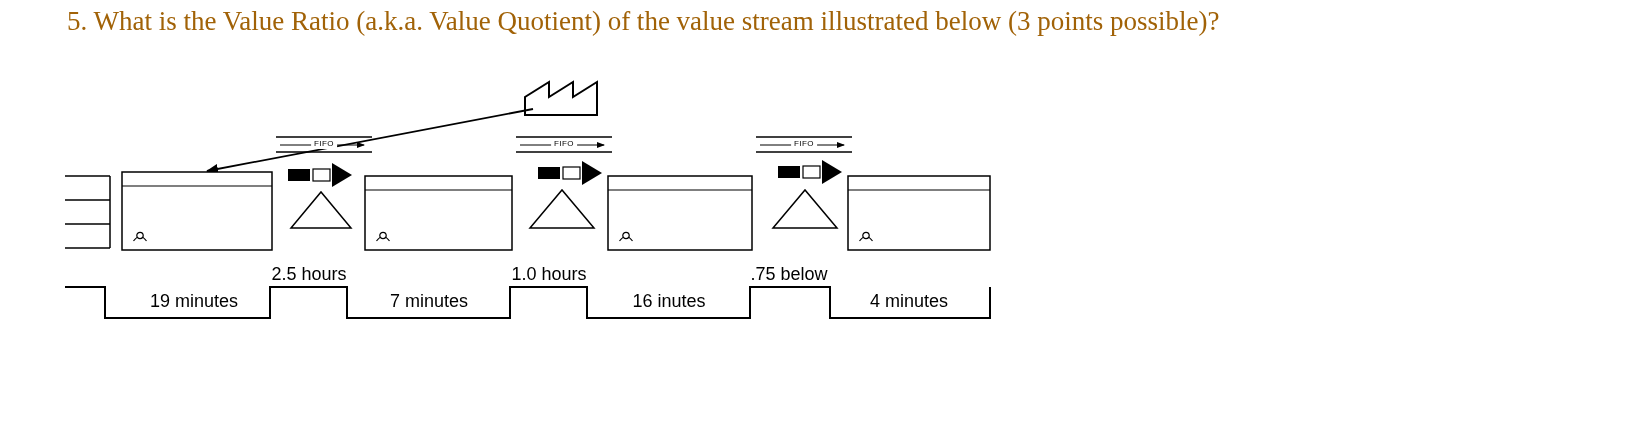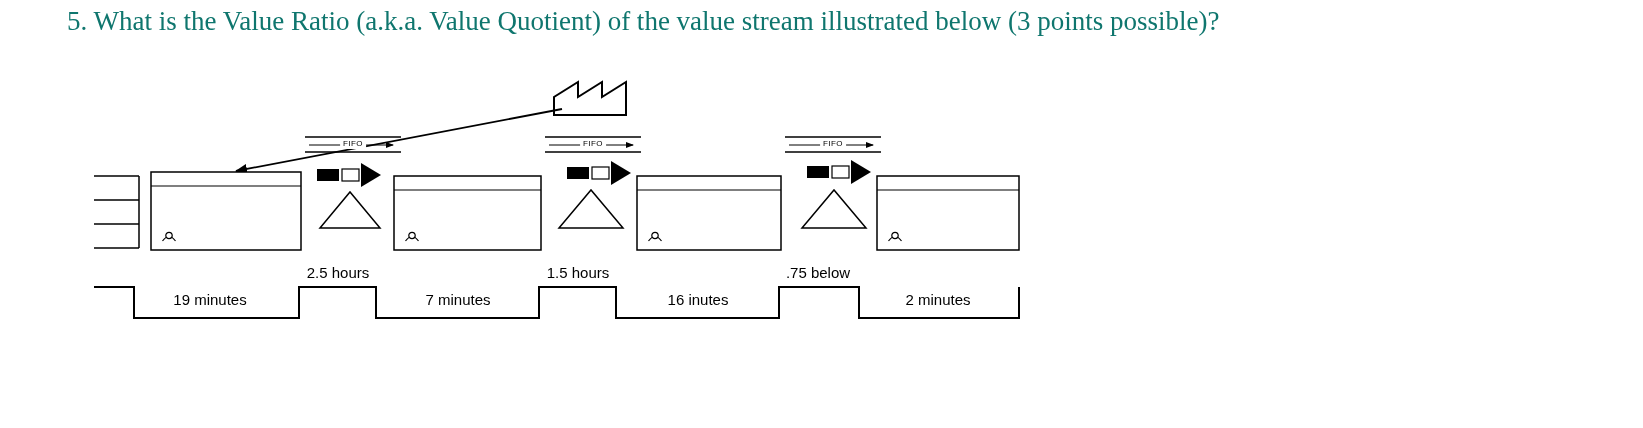--- a/index.html
+++ b/index.html
@@ -12,28 +12,28 @@
     font-family: "Liberation Sans", sans-serif;
     color: #000;
   }
   .question-title {
     position: absolute;
     left: 67px;
     top: 6px;
     font-family: "Liberation Serif", serif;
     font-size: 27px;
     white-space: nowrap;
-    color: #0f766e;
+    color: #a16207;
   }
-  .vsm { position: absolute; left: 0; top: 0; width: 1305px; height: 428px; margin-left: 29px; }
+  .vsm { position: absolute; left: 0; top: 0; width: 1305px; height: 428px; }
   .vsm-svg { position: absolute; left: 0; top: 0; }
   .diagram-label {
     position: absolute;
     transform: translateX(-50%);
-    font-size: 15px;
+    font-size: 18px;
     white-space: nowrap;
     color: #000;
   }
   .fifo-label {
     position: absolute;
     transform: translateX(-50%);
     font-size: 8px;
     line-height: 10px;
     letter-spacing: 0.4px;
     background: #fff;
@@ -127,21 +127,21 @@
     <polygon points="773,228 837,228 805,190" fill="#fff" stroke="#000" stroke-width="1.5"></polygon>
 
     <polyline points="65,287 105,287 105,318 270,318 270,287 347,287 347,318 510,318 510,287 587,287 587,318 750,318 750,287 830,287 830,318 990,318 990,287" fill="none" stroke="#000" stroke-width="2"></polyline>
   </svg>
 
   <div class="fifo-label" style="left:324px; top:139px;">FIFO</div>
   <div class="fifo-label" style="left:564px; top:139px;">FIFO</div>
   <div class="fifo-label" style="left:804px; top:139px;">FIFO</div>
 
   <div class="diagram-label" style="left:309px; top:264px;">2.5 hours</div>
-  <div class="diagram-label" style="left:549px; top:264px;">1.5 hours</div>
+  <div class="diagram-label" style="left:549px; top:264px;">1.0 hours</div>
   <div class="diagram-label" style="left:789px; top:264px;">.75 below</div>
 
-  <div class="diagram-label" style="left:181px; top:291px;">19 minutes</div>
+  <div class="diagram-label" style="left:194px; top:291px;">19 minutes</div>
   <div class="diagram-label" style="left:429px; top:291px;">7 minutes</div>
   <div class="diagram-label" style="left:669px; top:291px;">16 inutes</div>
-  <div class="diagram-label" style="left:909px; top:291px;">2 minutes</div>
+  <div class="diagram-label" style="left:909px; top:291px;">4 minutes</div>
 
 </div>
 
 </body></html>

